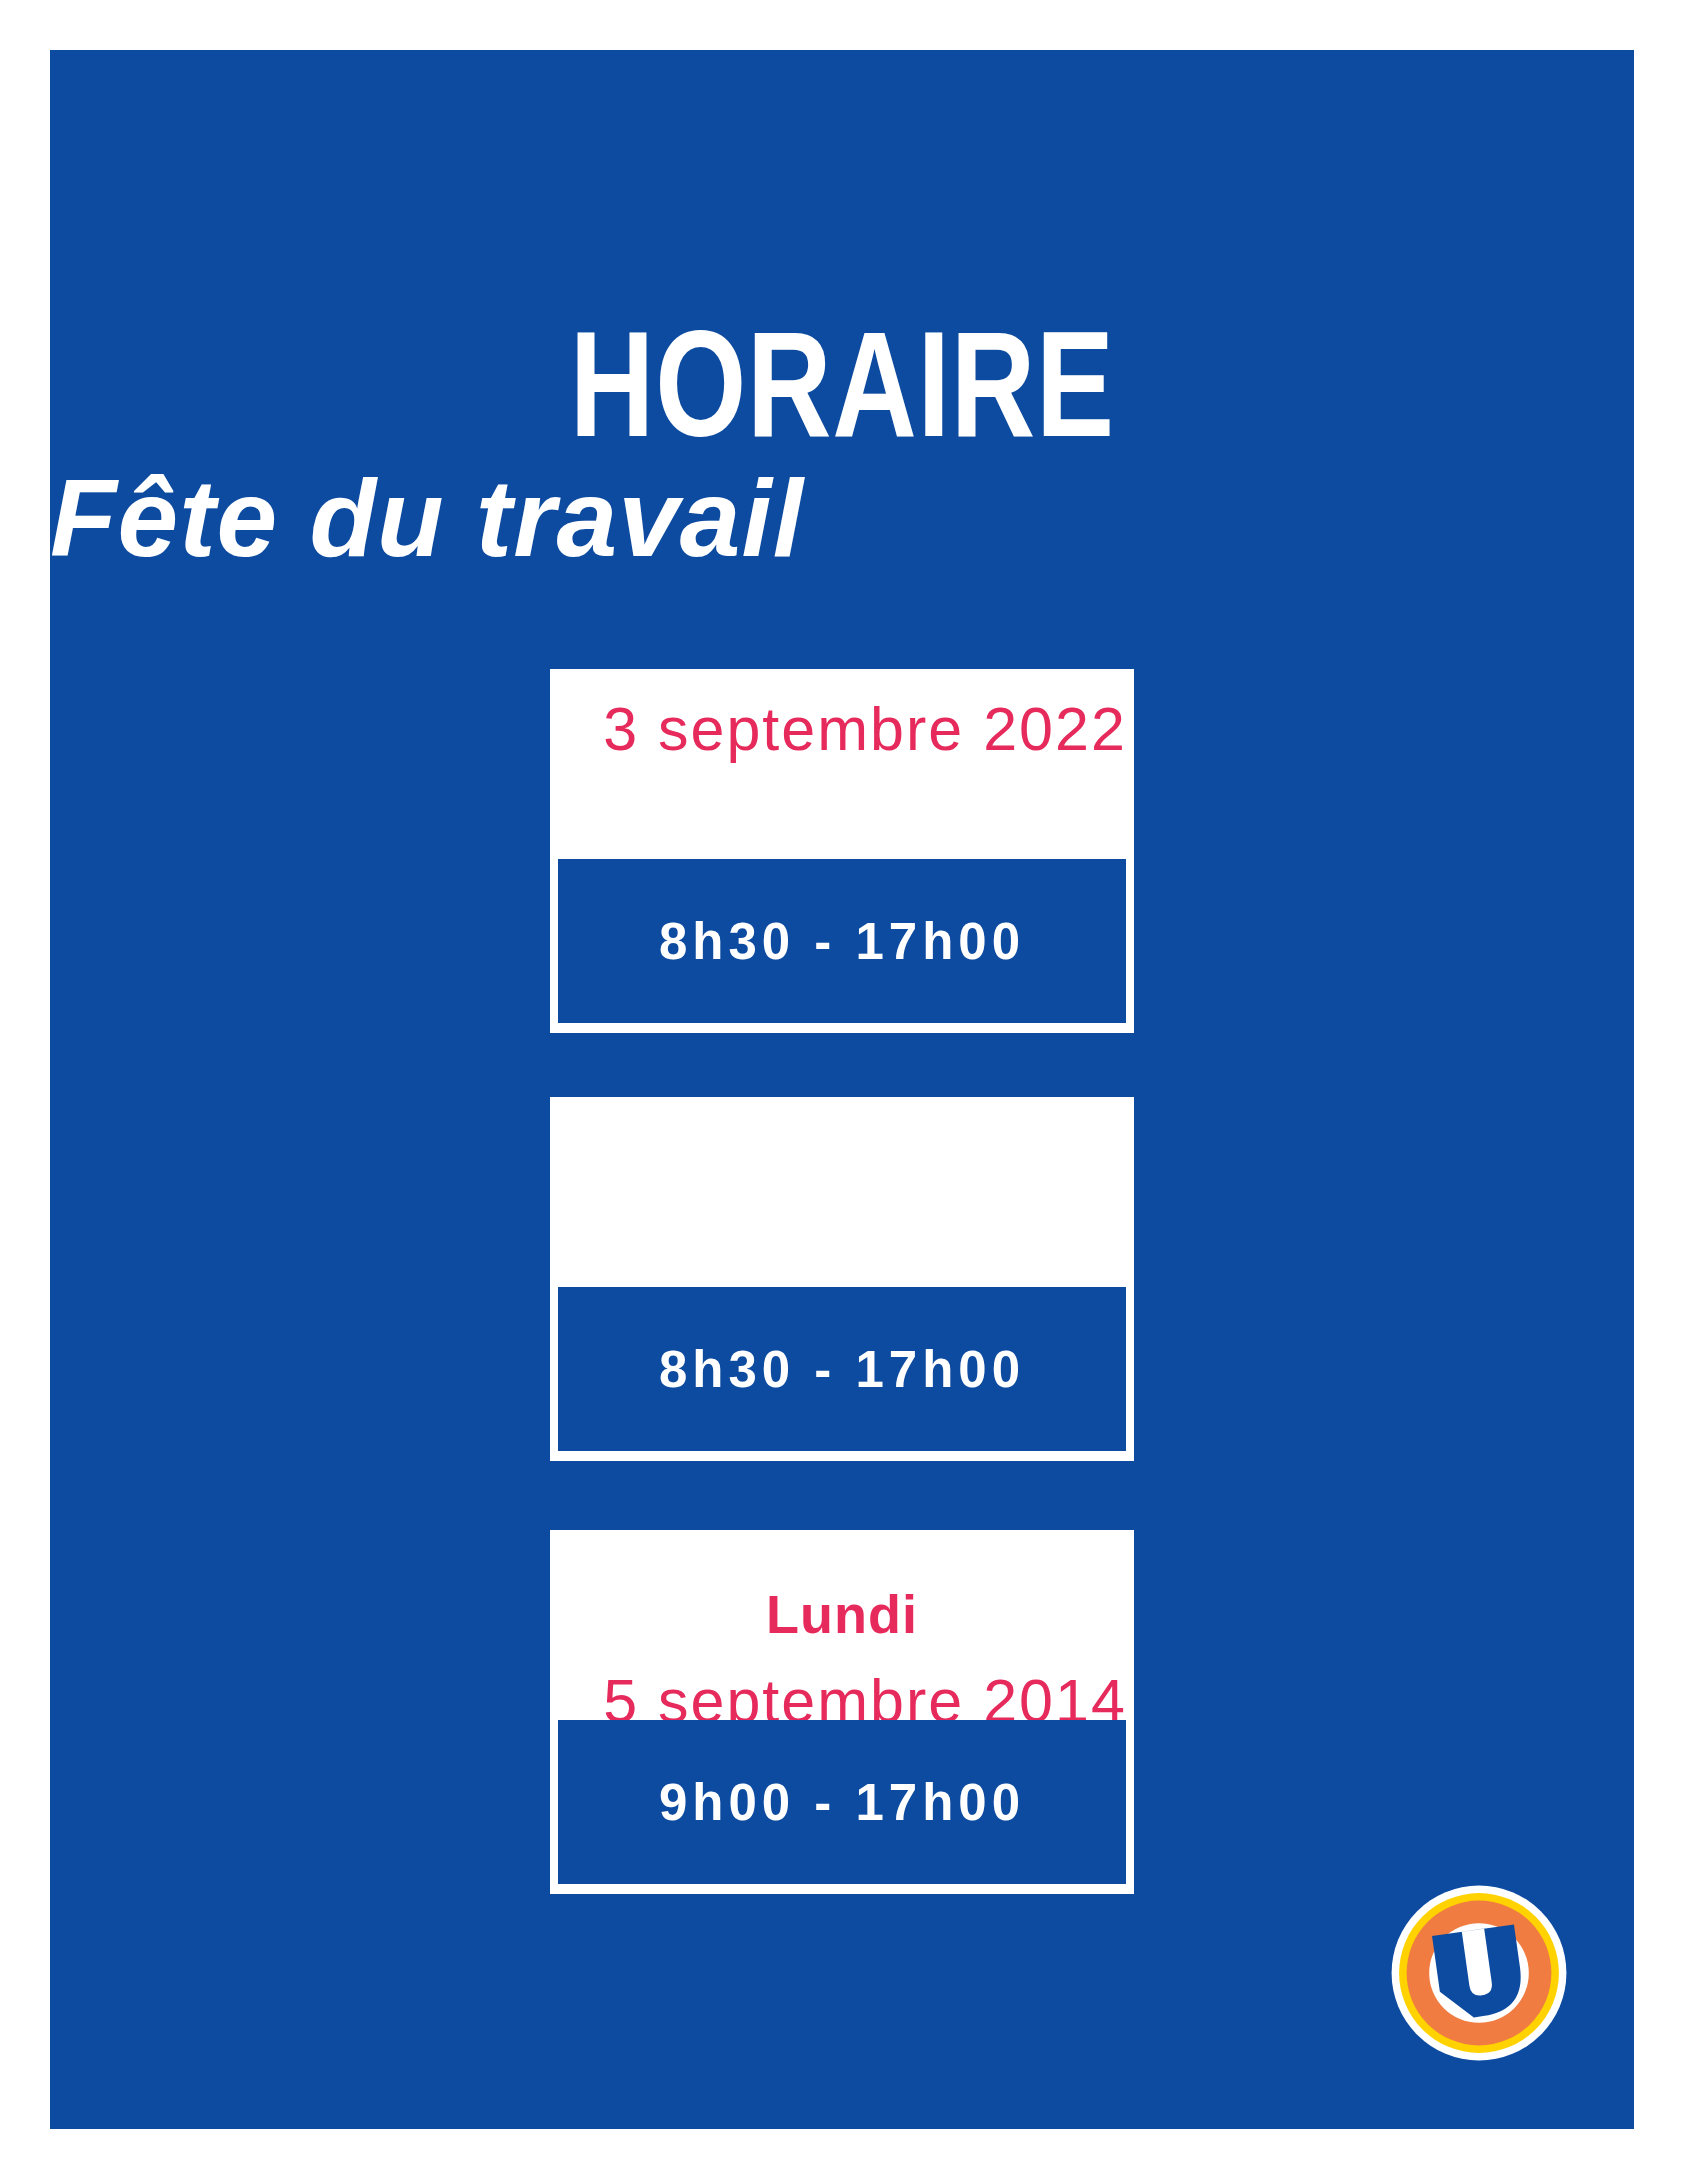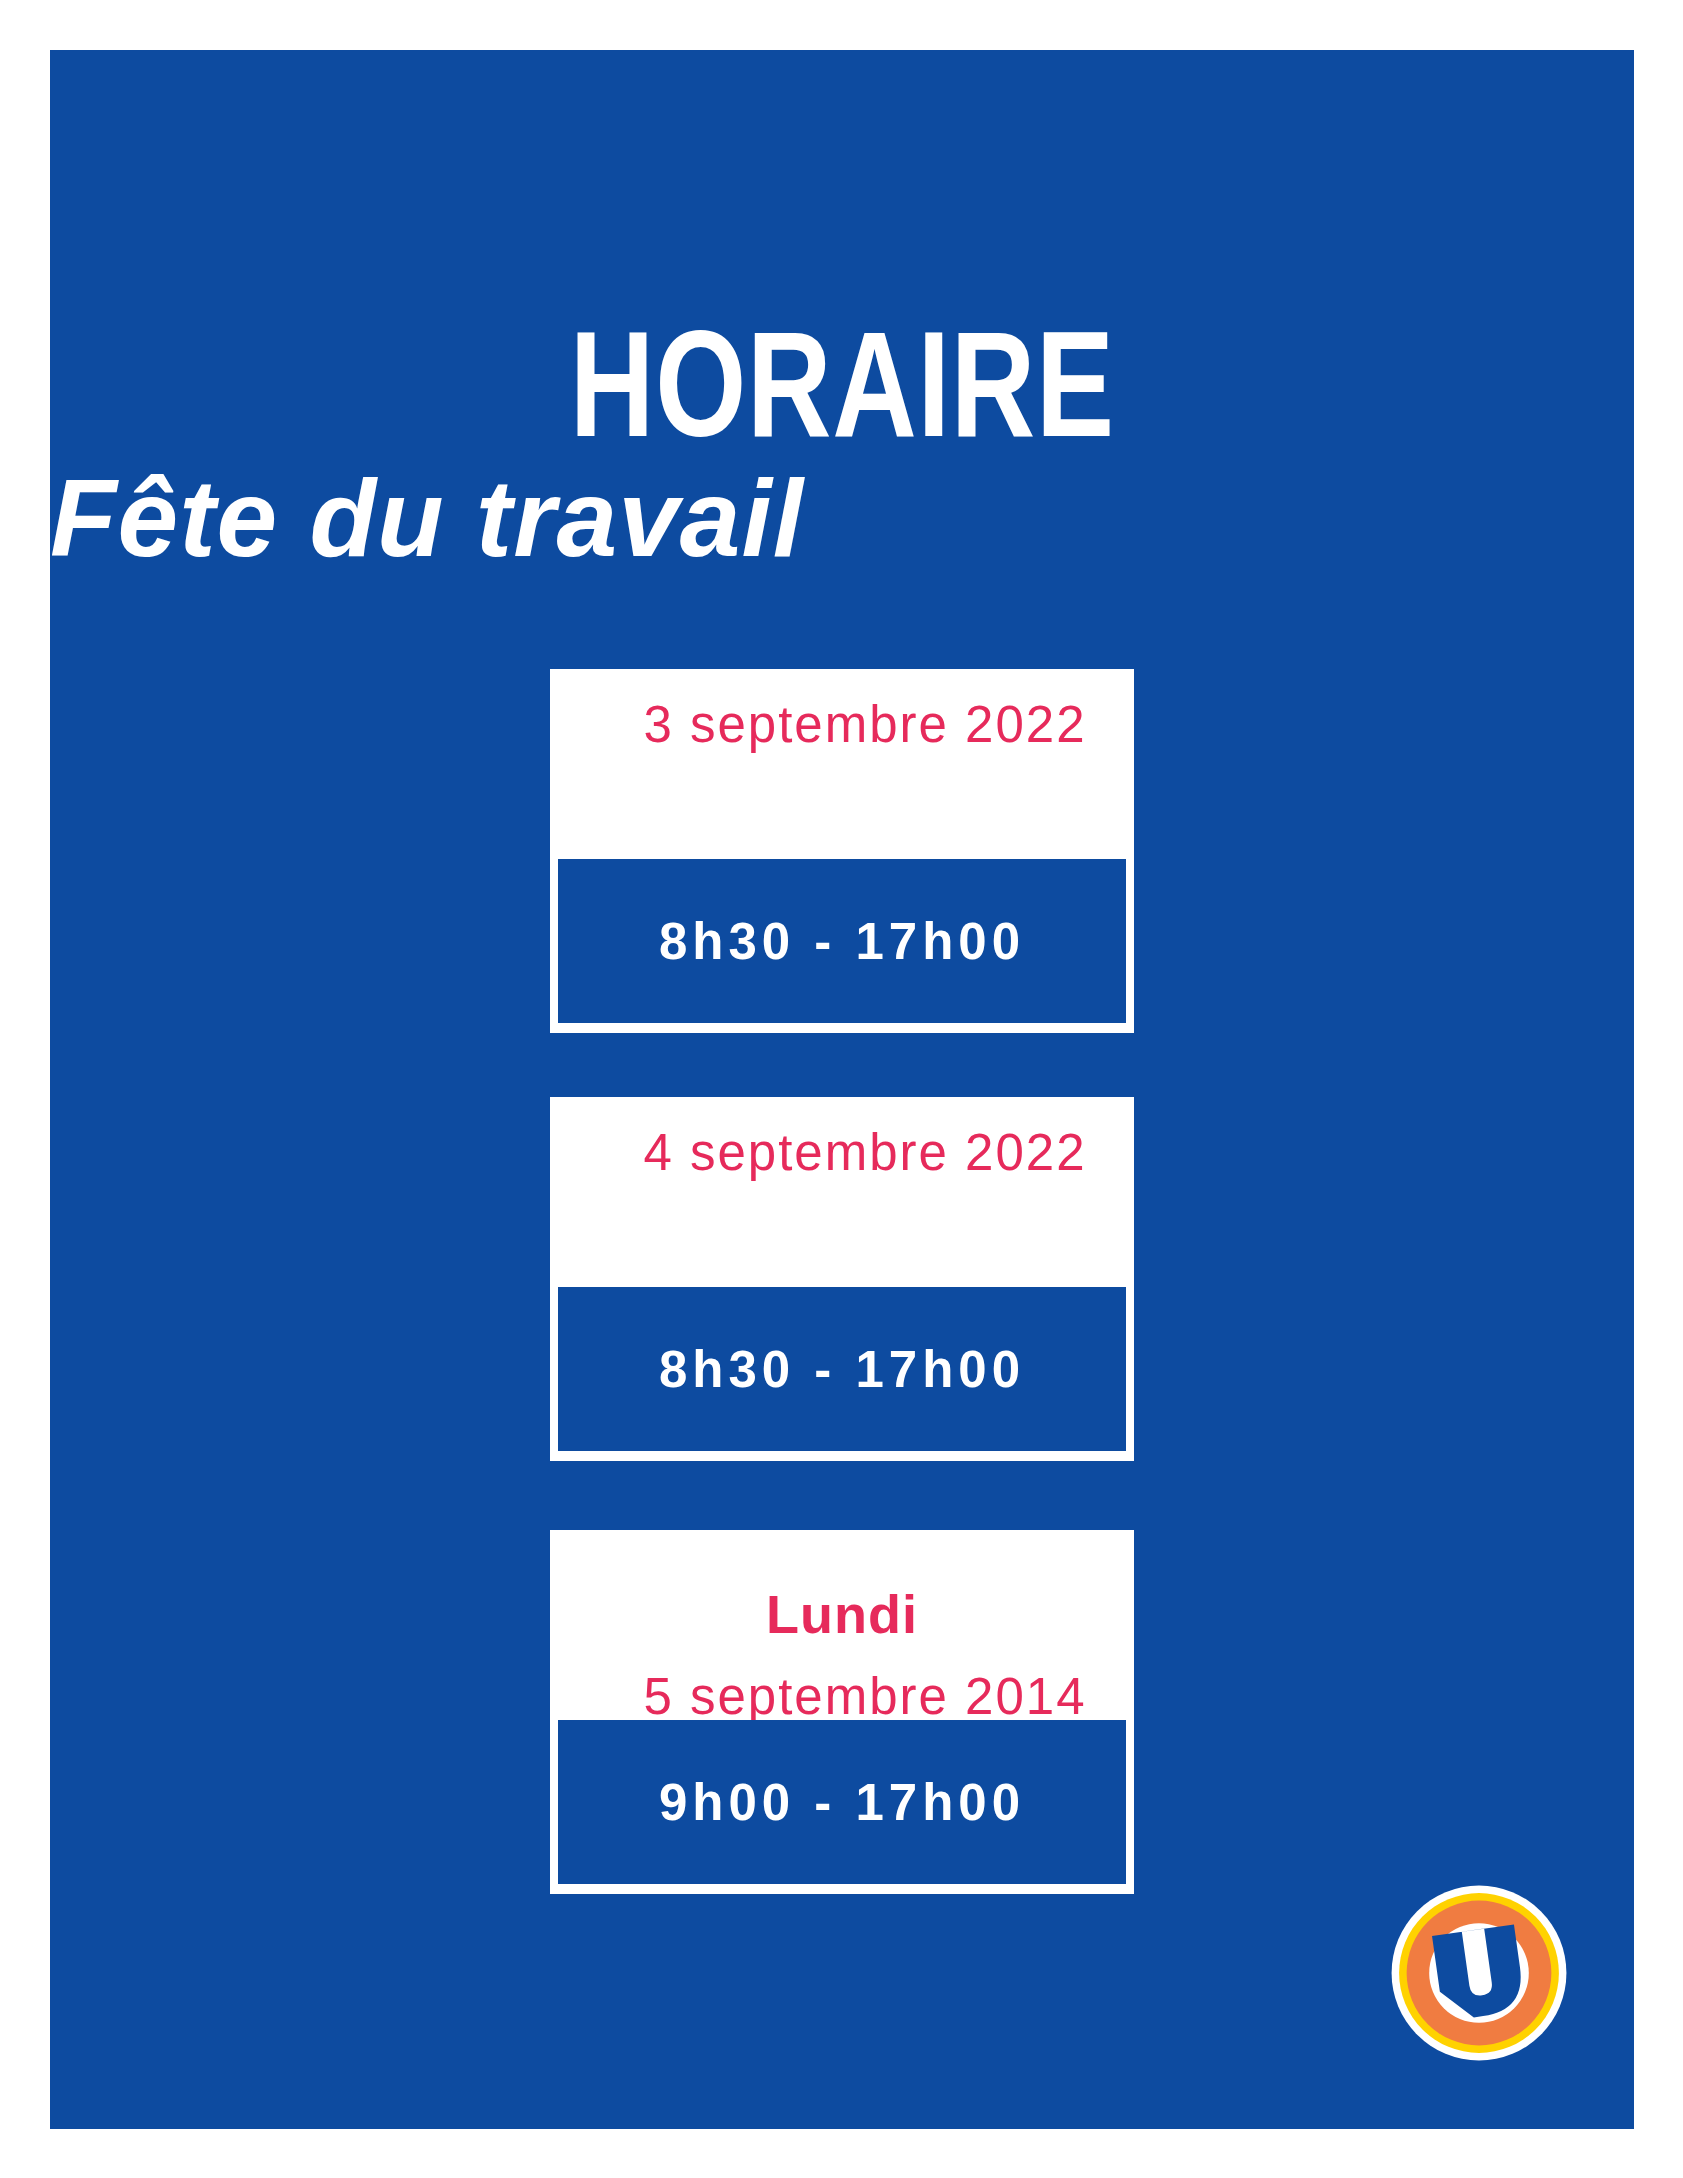--- a/index.html
+++ b/index.html
@@ -68,21 +68,21 @@
     padding-top:57px;
     color:var(--pink);
     font-size:54px;
     font-weight:bold;
     letter-spacing:1px;
     line-height:1;
   }
   .date{
     margin-top:30px;
     color:var(--pink);
-    font-size:51px;
+    font-size:61px;
     font-weight:normal;
     letter-spacing:2px;
     line-height:1;
     padding-left:46px;
   }
   .band{
     position:absolute;
     left:8px;right:8px;bottom:10px;
     height:164px;
     background:var(--blue);
@@ -114,21 +114,20 @@
     <h2 class="subtitle">Fête du travail</h2>
 
     <section class="card c1">
       <div class="date">3 septembre 2022</div>
       <div class="band">
         <span class="hours">8h30 - 17h00</span>
       </div>
     </section>
 
     <section class="card c2">
-      <div class="date">4 septembre 2022</div>
       <div class="band">
         <span class="hours">8h30 - 17h00</span>
       </div>
     </section>
 
     <section class="card c3">
       <div class="day">Lundi</div>
       <div class="date">5 septembre 2014</div>
       <div class="band">
         <span class="hours">9h00 - 17h00</span>

